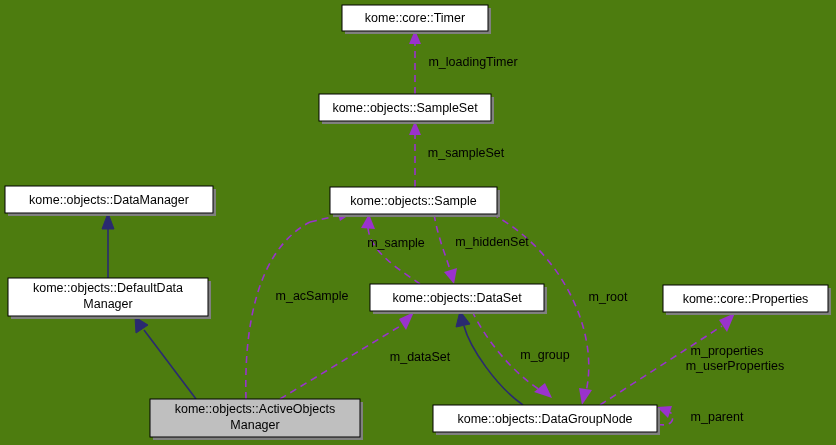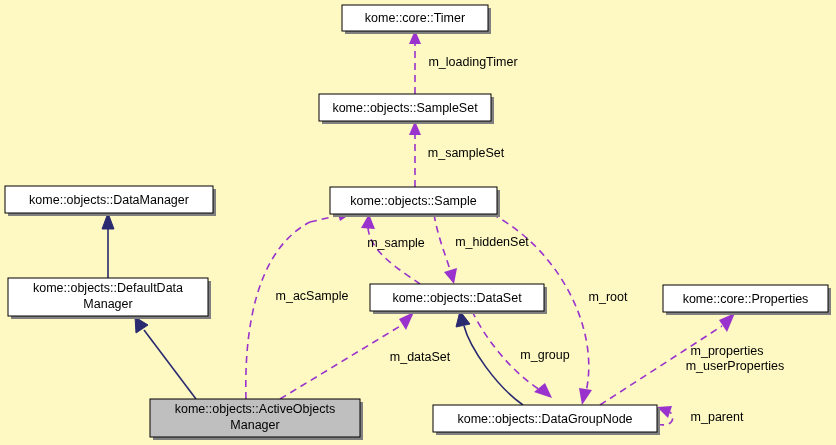--- a/index.html
+++ b/index.html
@@ -7,21 +7,21 @@
     padding: 0;
     background: #ffffff;
   }
   body {
     font-family: "Liberation Sans", sans-serif;
   }
   #diagram-root {
     position: relative;
     width: 836px;
     height: 445px;
-    background: #fef9c3;
+    background: #4d7c0f;
     overflow: hidden;
   }
   svg#uml-canvas {
     position: absolute;
     left: 0;
     top: 0;
     width: 836px;
     height: 445px;
     display: block;
   }

